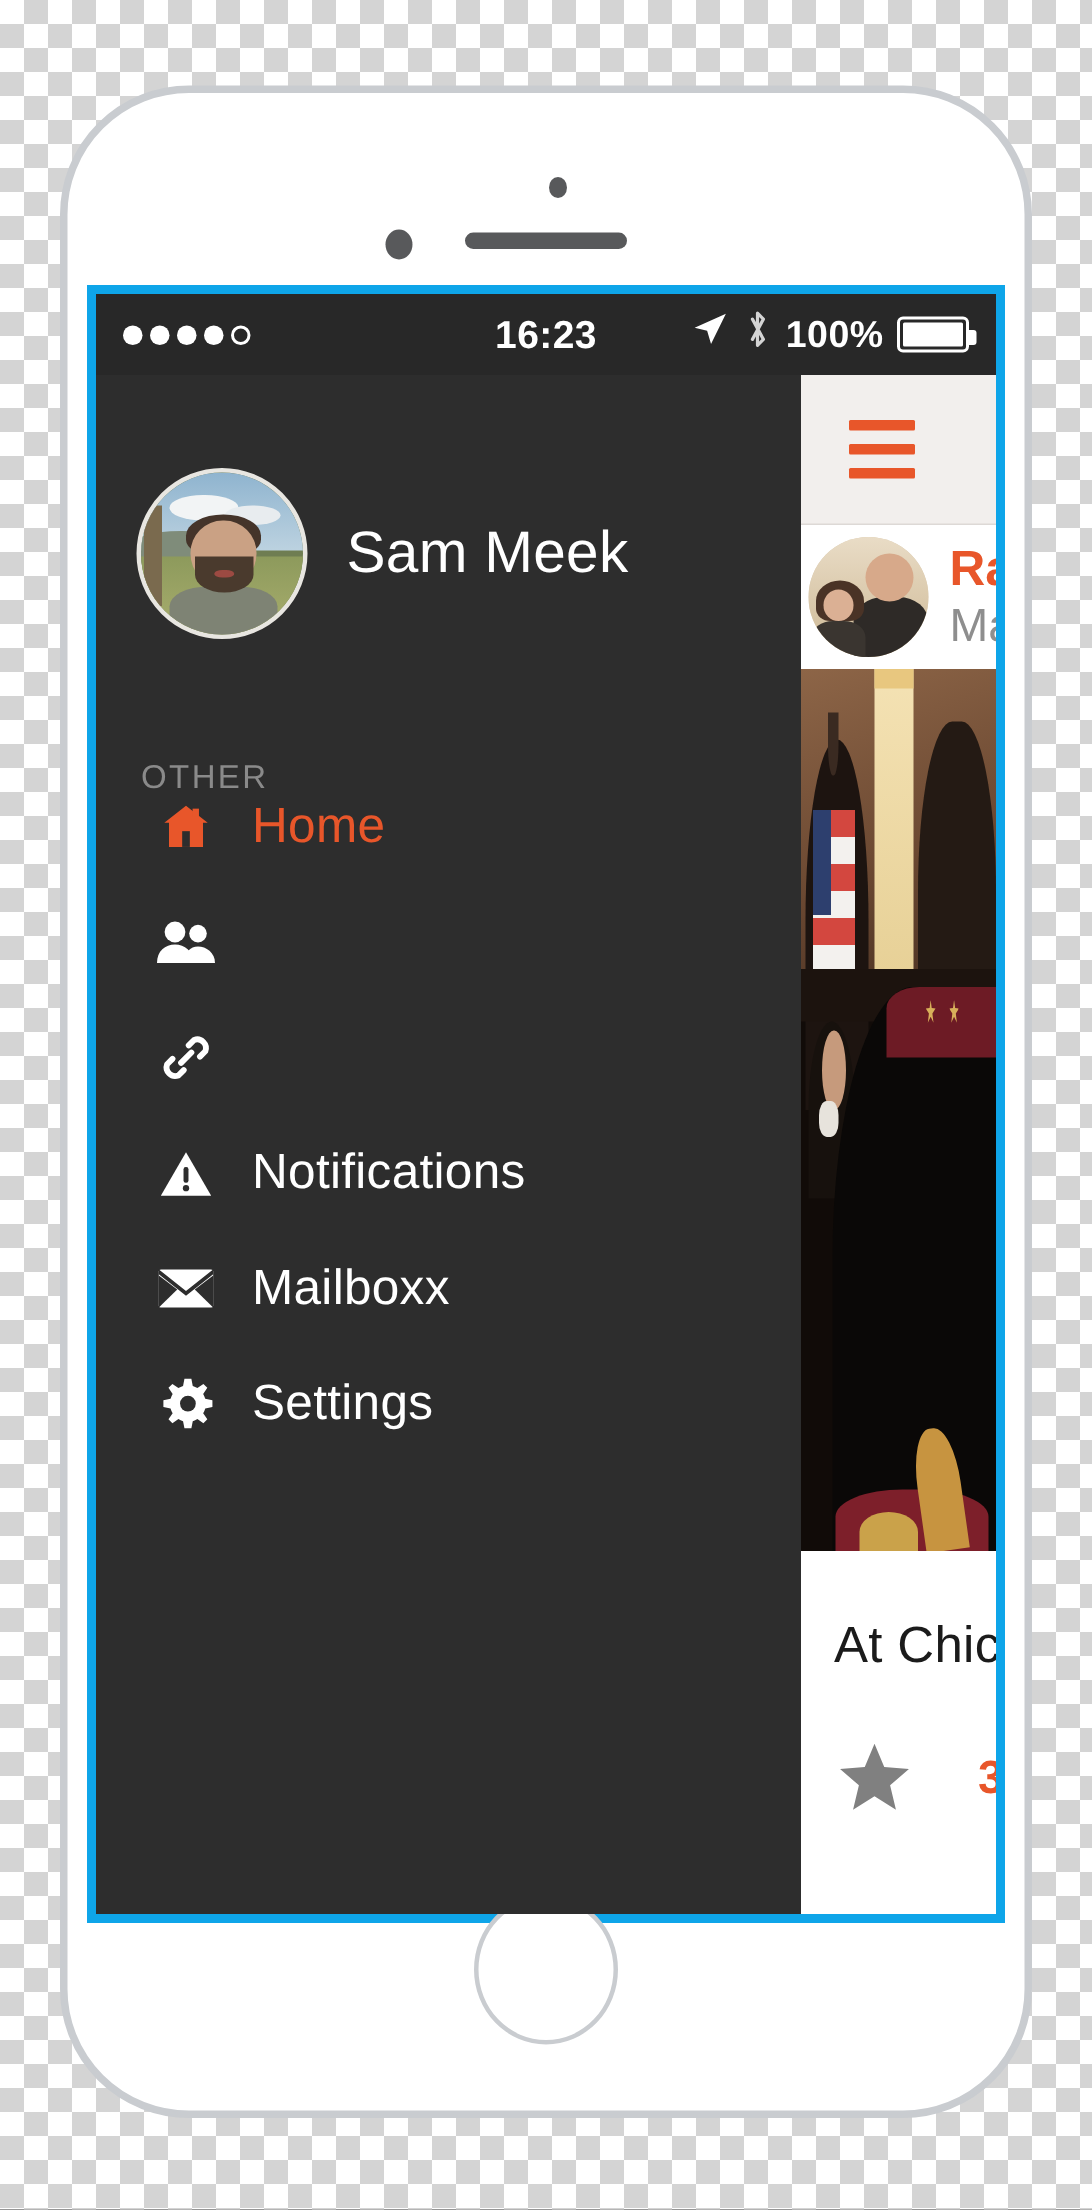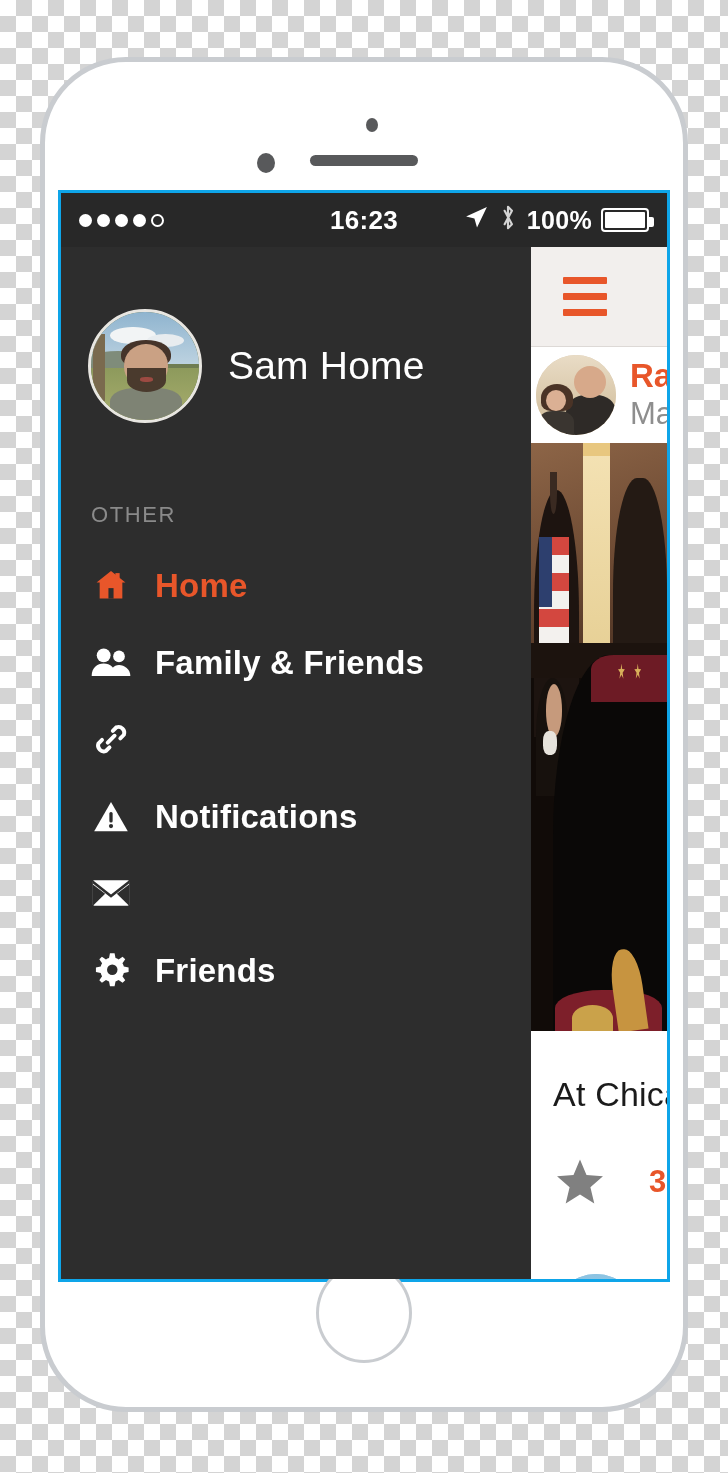--- a/index.html
+++ b/index.html
@@ -49,21 +49,21 @@
     border:3px solid #c9ccd0; background:#ffffff;
   }
 
   
   #phone-screen{
     position:absolute;
     left:13px; top:128px;
     width:612px; height:1092px;
     background:#2d2d2d;
     overflow:hidden;
-    border:3px solid #0ea5e9;
+    border:6px solid #0ea5e9;
   }
 
   
   #status-bar{
     position:relative;
     height:54px;
     background:#282828;
     color:#ffffff;
     display:flex; align-items:center;
     padding:0 18px;
@@ -144,24 +144,23 @@
   }
 
   .nav-section-title{
     color:#8a8a8a; font-size:22px; letter-spacing:1.6px;
     padding-left:30px;
   }
   #section-feeds{ margin-top:79px; }
   #section-other{ margin-top:74px; }
 
   .nav-item{
-    display:flex; align-items:flex-end;
-    height:77px; padding-left:30px;
+    display:flex; align-items:flex-start;
+    height:77px; padding-left:40px;
     cursor:pointer;
-    font-weight:bold;
   }
   .nav-icon{
     width:40px; height:40px; flex:none;
     display:flex; align-items:center; justify-content:center;
     margin-right:24px;
   }
   .nav-icon svg{ display:block; }
   .nav-label{
     color:#ffffff; font-size:33px; letter-spacing:.2px; white-space:nowrap;
   }
@@ -383,21 +382,21 @@
             <span class="av-hill"></span>
             <span class="av-ground"></span>
             <span class="av-tree"></span>
             <span class="av-body"></span>
             <span class="av-hair"></span>
             <span class="av-head"></span>
             <span class="av-beard"></span>
             <span class="av-mouth"></span>
           </div>
           <div id="profile-text">
-            <div id="profile-name">Sam Home</div>
+            <div id="profile-name">Sam Meek</div>
           </div>
         </div>
 
         <div id="section-feeds" class="nav-section-title">OTHER</div>
 
         <div class="nav-item active">
           <span class="nav-icon">
             <svg width="36" height="34" viewBox="0 0 24 24">
               <path d="M12 2.2 L1.8 10.2 L4 10.2 L4 21.6 L20 21.6 L20 10.2 L22.2 10.2 Z" fill="#e8562a"></path>
               <rect x="10.2" y="14.2" width="3.6" height="7.4" fill="#2d2d2d"></rect>
@@ -410,21 +409,20 @@
 
         <div class="nav-item">
           <span class="nav-icon">
             <svg width="40" height="32" viewBox="0 0 30 24">
               <circle cx="9.5" cy="7" r="5.2" fill="#ffffff"></circle>
               <path d="M0.5 22.5 C0.5 16.4 4.6 13.2 9.5 13.2 C14.4 13.2 18.5 16.4 18.5 22.5 Z" fill="#ffffff"></path>
               <circle cx="21" cy="7.8" r="4.4" fill="#ffffff"></circle>
               <path d="M14 22.5 C14 17.2 17.2 14.2 21 14.2 C25 14.2 29.5 17.2 29.5 22.5 Z" fill="#ffffff"></path>
             </svg>
           </span>
-          <span class="nav-label">Family &amp; Friends</span>
         </div>
 
 
         <div class="nav-item">
           <span class="nav-icon">
             <svg width="36" height="36" viewBox="0 0 24 24">
               <g stroke="#ffffff" stroke-width="2.6" fill="none" stroke-linecap="round">
                 <path d="M9.8 14.4 L14.4 9.8"></path>
                 <path d="M13.2 6.6 L15.6 4.2 A3.9 3.9 0 0 1 20.6 9.2 L18.2 11.6"></path>
                 <path d="M11 17.6 L8.6 20 A3.9 3.9 0 0 1 3.6 15 L6 12.6"></path>
@@ -446,30 +444,31 @@
 
         <div class="nav-item">
           <span class="nav-icon">
             <svg width="38" height="28" viewBox="0 0 26 19">
               <rect x="0.6" y="0.8" width="24.8" height="17.4" fill="#ffffff" rx="1"></rect>
               <path d="M0.6 0.8 L13 10.6 L25.4 0.8 L25.4 3 L13 12.8 L0.6 3 Z" fill="#2d2d2d"></path>
               <path d="M0.6 18.2 L9 10 L0.6 3.6 Z" fill="#2d2d2d"></path>
               <path d="M25.4 18.2 L17 10 L25.4 3.6 Z" fill="#2d2d2d"></path>
             </svg>
           </span>
+          <span class="nav-label">Mailboxx</span>
         </div>
 
         <div class="nav-item">
           <span class="nav-icon">
             <svg width="37" height="37" viewBox="0 0 24 24">
               <path fill="#ffffff" d="M12 0.8 L14 0.8 L14.6 3.9 A8.6 8.6 0 0 1 16.6 4.8 L19.2 3 L20.9 4.7 L19.1 7.3 A8.6 8.6 0 0 1 20 9.4 L23.1 10 L23.1 13 L20 13.6 A8.6 8.6 0 0 1 19.1 15.7 L20.9 18.3 L19.2 20 L16.6 18.2 A8.6 8.6 0 0 1 14.6 19.1 L14 22.2 L11 22.2 L10.4 19.1 A8.6 8.6 0 0 1 8.4 18.2 L5.8 20 L4.1 18.3 L5.9 15.7 A8.6 8.6 0 0 1 5 13.6 L1.9 13 L1.9 10 L5 9.4 A8.6 8.6 0 0 1 5.9 7.3 L4.1 4.7 L5.8 3 L8.4 4.8 A8.6 8.6 0 0 1 10.4 3.9 L11 0.8 Z"></path>
               <circle cx="12.5" cy="11.5" r="3.4" fill="#2d2d2d"></circle>
             </svg>
           </span>
-          <span class="nav-label">Friends</span>
+          <span class="nav-label">Settings</span>
         </div>
 
       </div>
     </div>
   </div>
 
   <div id="home-button"></div>
 </div>
 
 </body></html>

